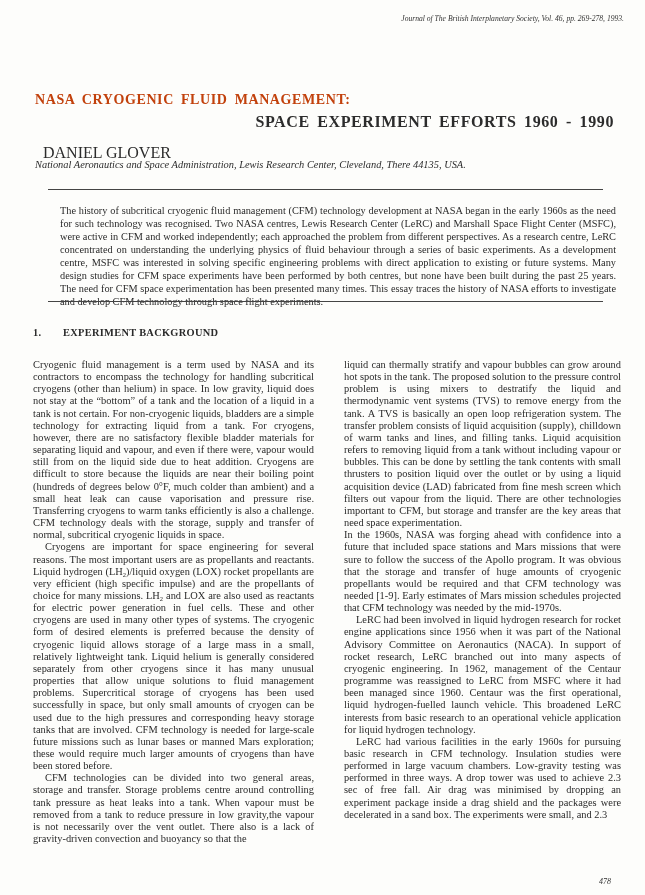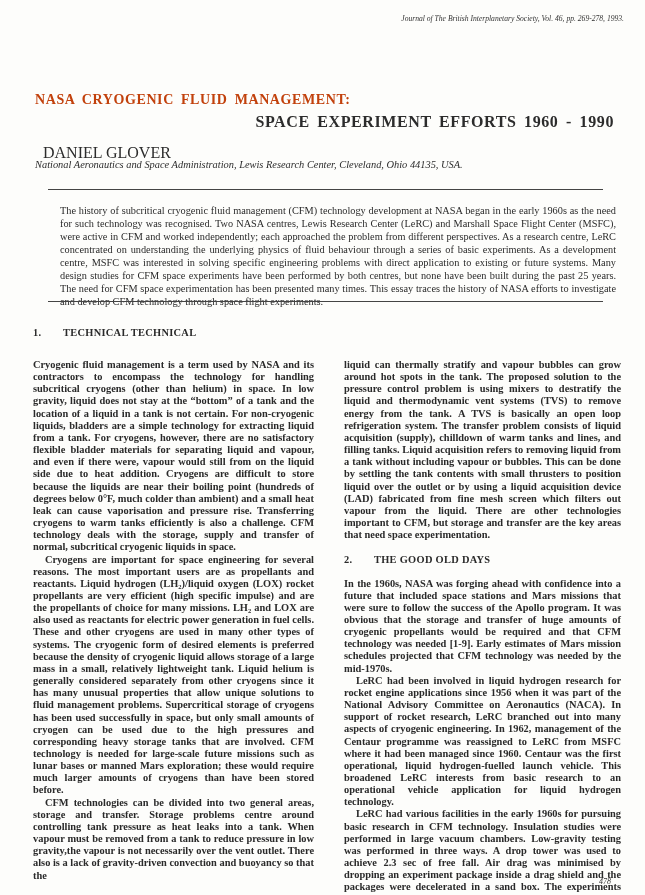--- a/index.html
+++ b/index.html
@@ -34,55 +34,52 @@
     font-size: 10.3px; line-height: 13px; text-align: justify; color: #2a2a2a; margin: 12px;
   }
   .heading {
     position: absolute; font-size: 10.4px; font-weight: bold; color: #2a2a2a; letter-spacing: 0.3px;
   }
   .heading .num { display: inline-block; width: 30px; }
   .col {
     position: absolute; width: 281px; font-size: 10.4px; line-height: 12.15px;
     text-align: justify; color: #2a2a2a;
   }
-  .col p { margin: 0; text-indent: 12px; font-weight: bold; }
+  .col p { margin: 0; text-indent: 12px; }
   .col p.first { text-indent: 0; }
   .pagenum {
     position: absolute; top: 877px; left: 599px; font-size: 8px; font-style: italic; color: #333;
   }
   sub { font-size: 6.5px; vertical-align: -2px; line-height: 0; }
 </style>
 </head>
 <body>
 
 <div class="journal">Journal of The British Interplanetary Society, Vol. 46, pp. 269-278, 1993.</div>
 
 <div class="title1">NASA CRYOGENIC FLUID MANAGEMENT:</div>
 <div class="title2">SPACE EXPERIMENT EFFORTS 1960 - 1990</div>
 
 <div class="author">DANIEL GLOVER</div>
-<div class="affil">National Aeronautics and Space Administration, Lewis Research Center, Cleveland, Ohio 44135, USA.</div>
+<div class="affil">National Aeronautics and Space Administration, Lewis Research Center, Cleveland, There 44135, USA.</div>
 
 <div class="rule" style="top:189px"></div>
 <p class="abstract">The history of subcritical cryogenic fluid management (CFM) technology development at NASA began in the early 1960s as the need for such technology was recognised. Two NASA centres, Lewis Research Center (LeRC) and Marshall Space Flight Center (MSFC), were active in CFM and worked independently; each approached the problem from different perspectives. As a research centre, LeRC concentrated on understanding the underlying physics of fluid behaviour through a series of basic experiments. As a development centre, MSFC was interested in solving specific engineering problems with direct application to existing or future systems. Many design studies for CFM space experiments have been performed by both centres, but none have been built during the past 25 years. The need for CFM space experimentation has been presented many times. This essay traces the history of NASA efforts to investigate and develop CFM technology through space flight experiments.</p>
 <div class="rule" style="top:301px"></div>
 
 <div class="heading" style="top:327px; left:33px;">
-  <span class="num">1.</span><span>TECHNICAL TECHNICAL</span>
+  <span class="num">1.</span><span>EXPERIMENT BACKGROUND</span>
 </div>
 
 <div class="col" style="top:359px; left:33px;">
   <p class="first">Cryogenic fluid management is a term used by NASA and its contractors to encompass the technology for handling subcritical cryogens (other than helium) in space. In low gravity, liquid does not stay at the “bottom” of a tank and the location of a liquid in a tank is not certain. For non-cryogenic liquids, bladders are a simple technology for extracting liquid from a tank. For cryogens, however, there are no satisfactory flexible bladder materials for separating liquid and vapour, and even if there were, vapour would still from on the liquid side due to heat addition. Cryogens are difficult to store because the liquids are near their boiling point (hundreds of degrees below 0°F, much colder than ambient) and a small heat leak can cause vaporisation and pressure rise. Transferring cryogens to warm tanks efficiently is also a challenge. CFM technology deals with the storage, supply and transfer of normal, subcritical cryogenic liquids in space.</p>
   <p><span>Cryogens are important for space engineering for several reasons. The most important users are as propellants and reactants. Liquid hydrogen (LH</span><sub>2</sub><span>)/liquid oxygen (LOX) rocket propellants are very efficient (high specific impulse) and are the propellants of choice for many missions. LH</span><sub>2</sub><span> and LOX are also used as reactants for electric power generation in fuel cells. These and other cryogens are used in many other types of systems. The cryogenic form of desired elements is preferred because the density of cryogenic liquid allows storage of a large mass in a small, relatively lightweight tank. Liquid helium is generally considered separately from other cryogens since it has many unusual properties that allow unique solutions to fluid management problems. Supercritical storage of cryogens has been used successfully in space, but only small amounts of cryogen can be used due to the high pressures and corresponding heavy storage tanks that are involved. CFM technology is needed for large-scale future missions such as lunar bases or manned Mars exploration; these would require much larger amounts of cryogens than have been stored before.</span></p>
   <p>CFM technologies can be divided into two general areas, storage and transfer. Storage problems centre around controlling tank pressure as heat leaks into a tank. When vapour must be removed from a tank to reduce pressure in low gravity,the vapour is not necessarily over the vent outlet. There also is a lack of gravity-driven convection and buoyancy so that the</p>
 </div>
 
 <div class="col" style="top:359px; left:344px; width:277px;">
   <p class="first">liquid can thermally stratify and vapour bubbles can grow around hot spots in the tank. The proposed solution to the pressure control problem is using mixers to destratify the liquid and thermodynamic vent systems (TVS) to remove energy from the tank. A TVS is basically an open loop refrigeration system. The transfer problem consists of liquid acquisition (supply), chilldown of warm tanks and lines, and filling tanks. Liquid acquisition refers to removing liquid from a tank without including vapour or bubbles. This can be done by settling the tank contents with small thrusters to position liquid over the outlet or by using a liquid acquisition device (LAD) fabricated from fine mesh screen which filters out vapour from the liquid. There are other technologies important to CFM, but storage and transfer are the key areas that need space experimentation.</p>
-  <div class="heading" style="position:relative; margin:13px 0 11px 0;">
-    <span class="num">2.</span><span>THE GOOD OLD DAYS</span>
-  </div>
   <p class="first">In the 1960s, NASA was forging ahead with confidence into a future that included space stations and Mars missions that were sure to follow the success of the Apollo program. It was obvious that the storage and transfer of huge amounts of cryogenic propellants would be required and that CFM technology was needed [1-9]. Early estimates of Mars mission schedules projected that CFM technology was needed by the mid-1970s.</p>
   <p>LeRC had been involved in liquid hydrogen research for rocket engine applications since 1956 when it was part of the National Advisory Committee on Aeronautics (NACA). In support of rocket research, LeRC branched out into many aspects of cryogenic engineering. In 1962, management of the Centaur programme was reassigned to LeRC from MSFC where it had been managed since 1960. Centaur was the first operational, liquid hydrogen-fuelled launch vehicle. This broadened LeRC interests from basic research to an operational vehicle application for liquid hydrogen technology.</p>
   <p>LeRC had various facilities in the early 1960s for pursuing basic research in CFM technology. Insulation studies were performed in large vacuum chambers. Low-gravity testing was performed in three ways. A drop tower was used to achieve 2.3 sec of free fall. Air drag was minimised by dropping an experiment package inside a drag shield and the packages were decelerated in a sand box. The experiments were small, and 2.3</p>
 </div>
 
 <div class="pagenum">478</div>
 
 </body></html>

